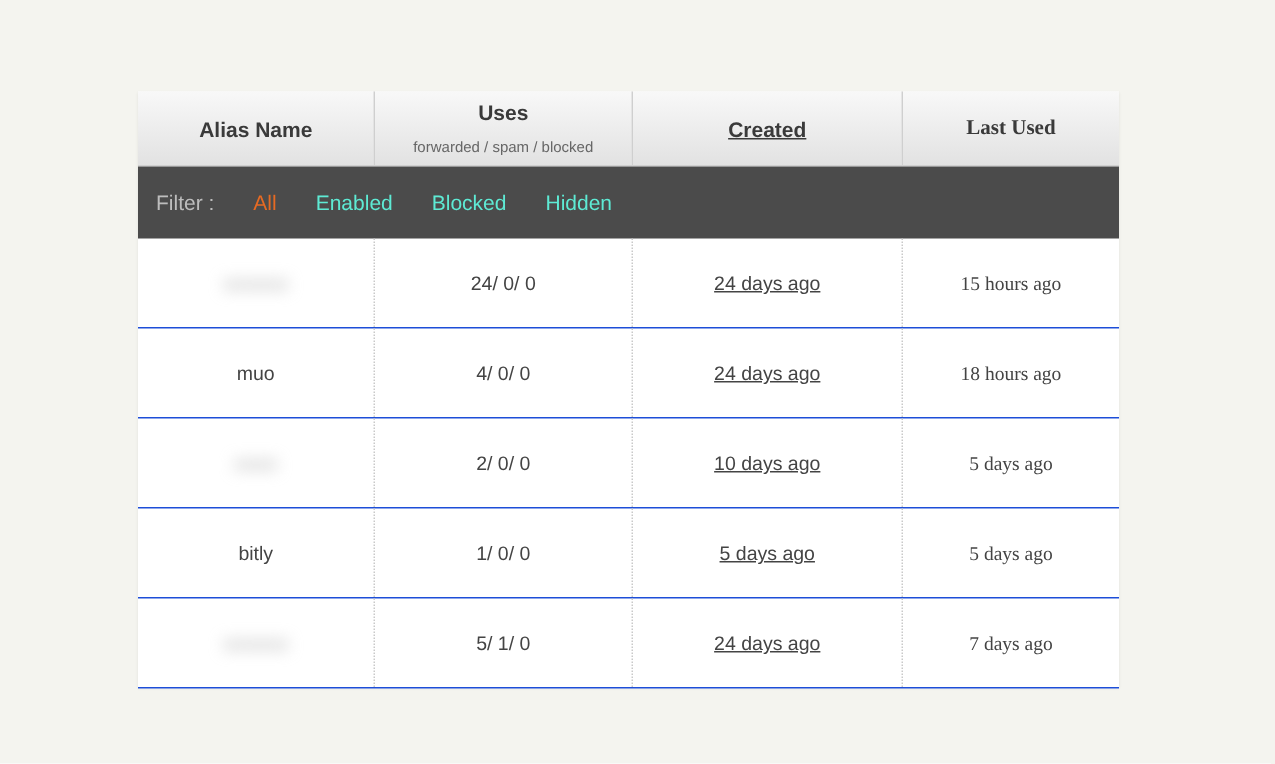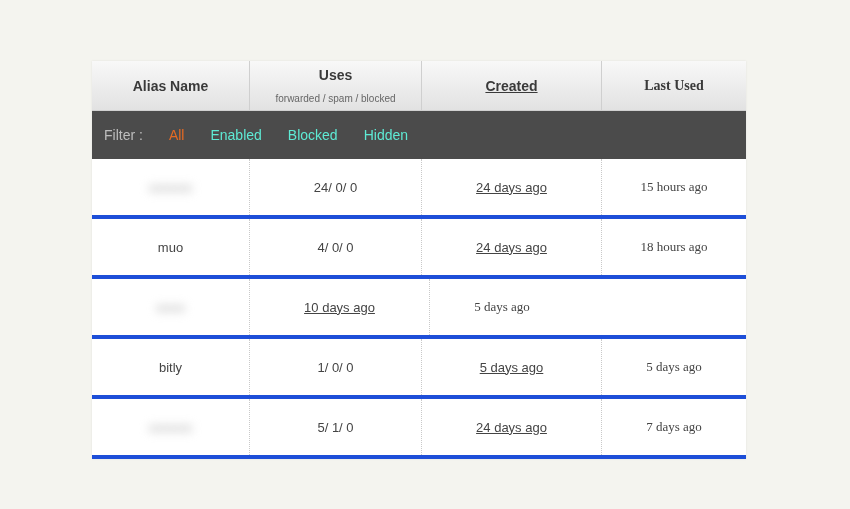--- a/index.html
+++ b/index.html
@@ -57,21 +57,21 @@
       color: #fff;
     }
     .filter-label { color: #bdbdbd; font-weight: 500; }
     .filter-item { color: #5eead4; cursor: pointer; }
     .filter-item.active { color: #e66a23; }
 
     .tbody { }
     .row {
       display: flex;
       height: 60px;
-      border-bottom: 4px solid #1d4ed8;
+      border-bottom: 1px solid #1d4ed8;
     }
     .td {
       display: flex;
       align-items: center;
       justify-content: center;
       font-size: 13px;
       color: #444;
       border-right: 1px dotted #c9c9c9;
     }
     .td:last-child { border-right: none; }
@@ -125,20 +125,21 @@
           <span>muo</span>
         </div>
         <div class="td col-uses">4/ 0/ 0</div>
         <div class="td col-created">24 days ago</div>
         <div class="td col-used">18 hours ago</div>
       </div>
       <div class="row">
         <div class="td col-alias">
           <span class="alias-blur">xxxx</span>
         </div>
+        <div class="td col-uses">2/ 0/ 0</div>
         <div class="td col-created">10 days ago</div>
         <div class="td col-used">5 days ago</div>
       </div>
       <div class="row">
         <div class="td col-alias">
           <span>bitly</span>
         </div>
         <div class="td col-uses">1/ 0/ 0</div>
         <div class="td col-created">5 days ago</div>
         <div class="td col-used">5 days ago</div>

